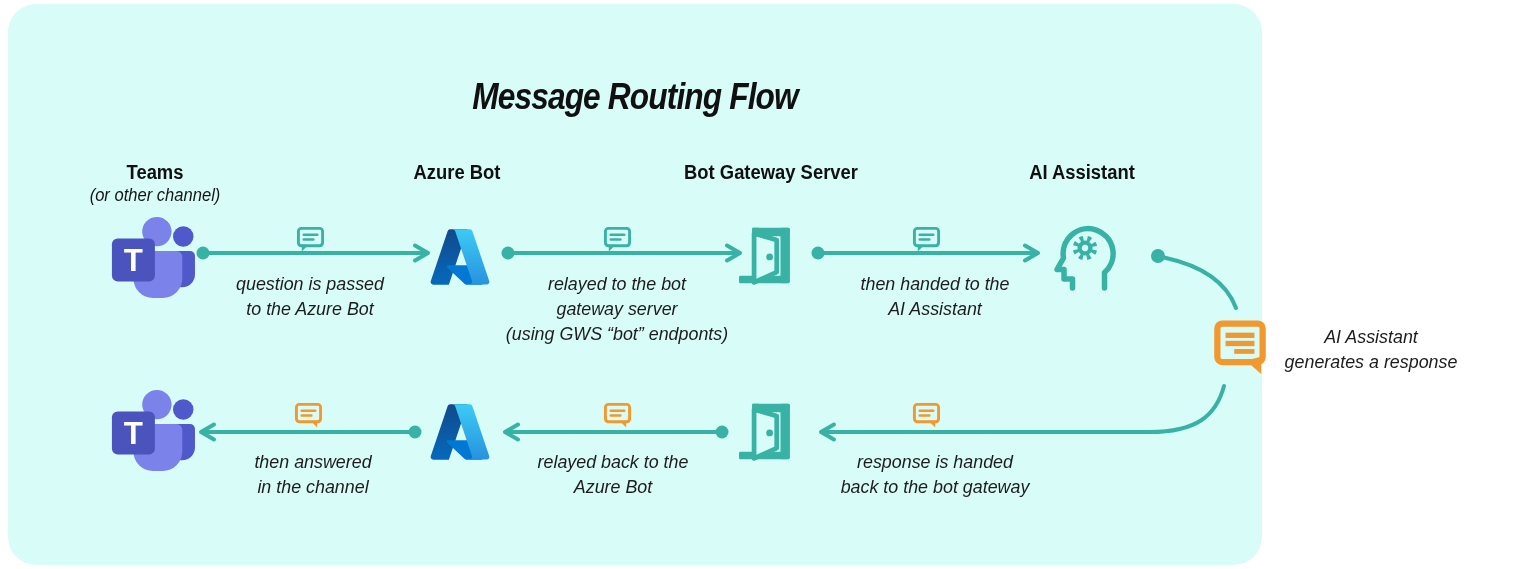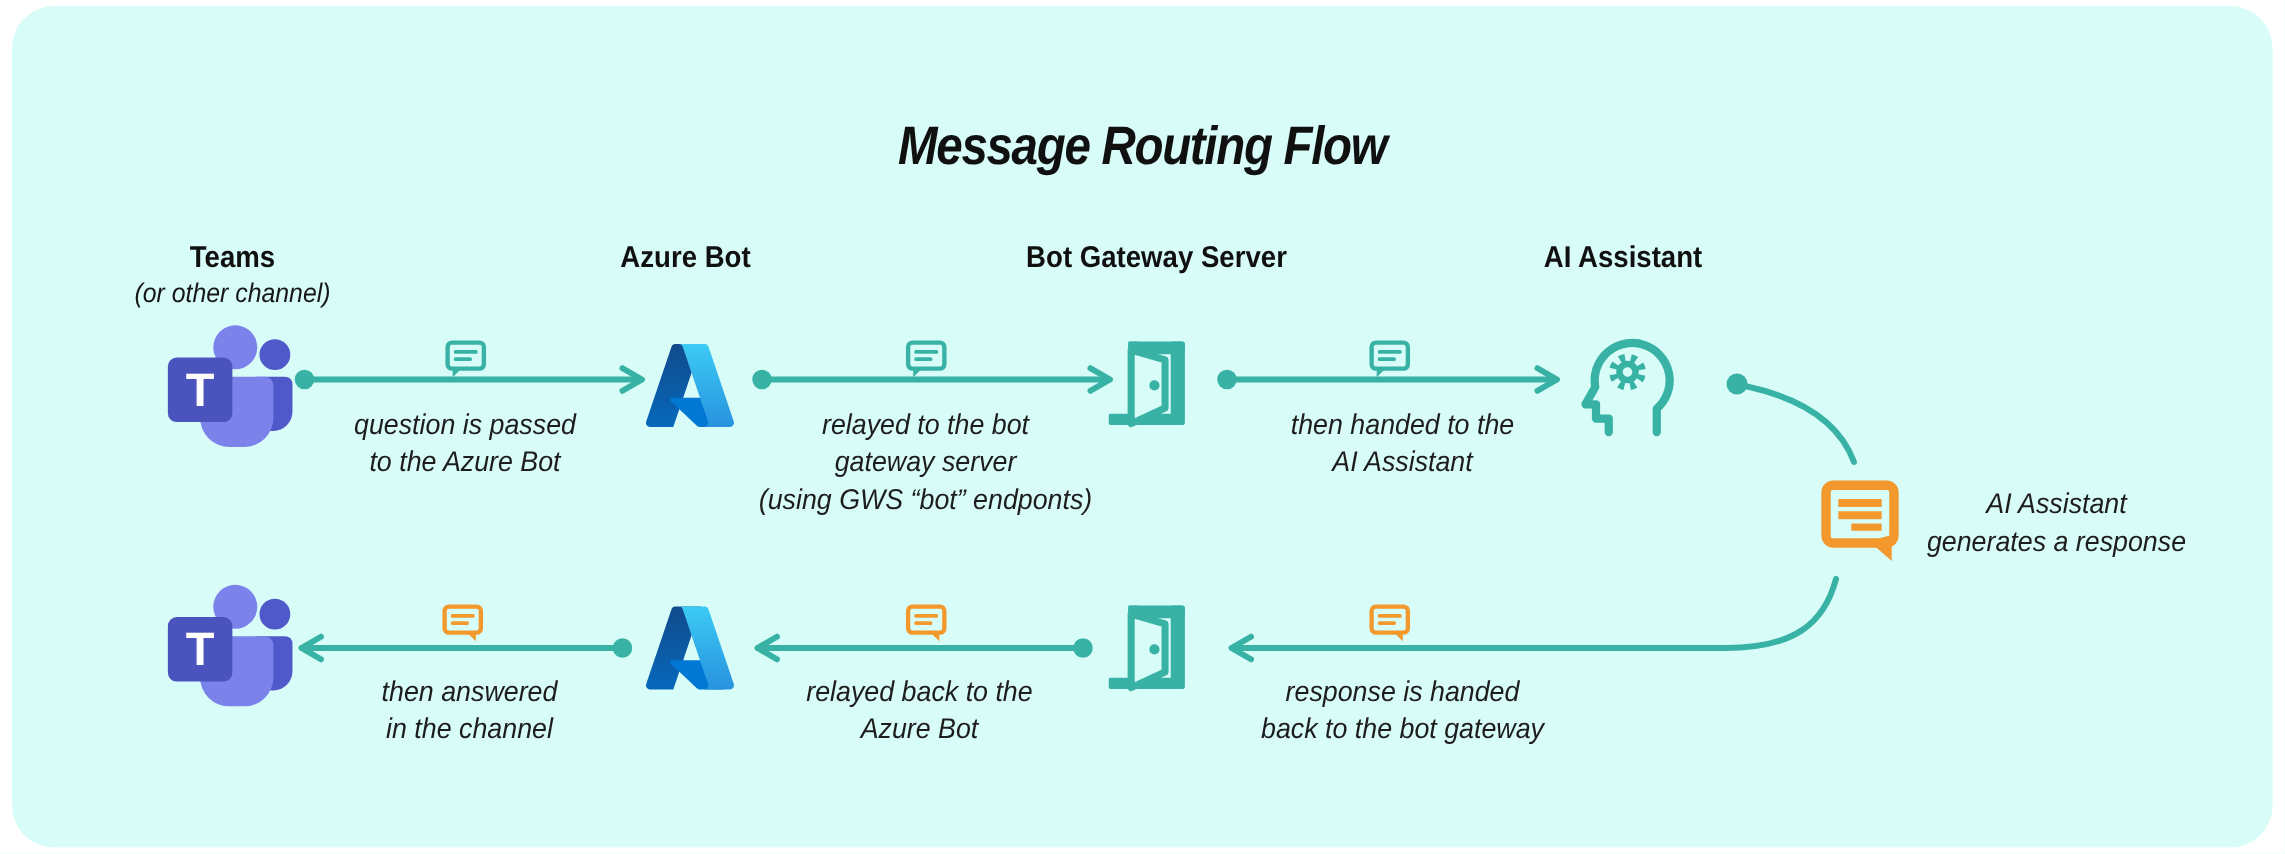--- a/index.html
+++ b/index.html
@@ -1,21 +1,21 @@
 <!DOCTYPE html>
 <html style="--panel: #d8fcf8; --teal: #38b2a4; --orange: #f2982c; --ink: #1d1d1d;"><head>
 <meta charset="utf-8">
 <style>
   html,body{margin:0;padding:0;background:#ffffff;}
   :root{
     --panel:#d8fcf8; --teal:#38b2a4; --orange:#f2982c; --ink:#1d1d1d;
   }
   .canvas{position:relative;width:1523px;height:569px;background:#fff;
           font-family:"Liberation Sans", sans-serif;overflow:hidden;}
-  .panel{position:absolute;left:8px;top:4px;width:1507px;height:561px;
+  .panel{position:absolute;left:8px;top:4px;width:1254px;height:561px;
          background:var(--panel);border-radius:28px;}
   .title{position:absolute;left:0;top:72px;width:100%;margin:0;text-align:center;
          font-size:36px;font-weight:bold;font-style:italic;color:#101010;
          letter-spacing:-1px;transform:scaleX(.88);}
   .hdr{position:absolute;top:156px;text-align:center;color:#101010;transform:scaleX(.92);}
   .hdr .main{font-size:20px;font-weight:bold;line-height:24px;}
   .hdr .sub{font-size:18px;font-style:italic;line-height:23px;color:#161616;}
   .lbl{position:absolute;font-style:italic;font-size:19px;line-height:25px;font-weight:500;
        text-align:center;white-space:pre-line;color:var(--ink);transform:scaleX(.94);}
   .icon{position:absolute;}

